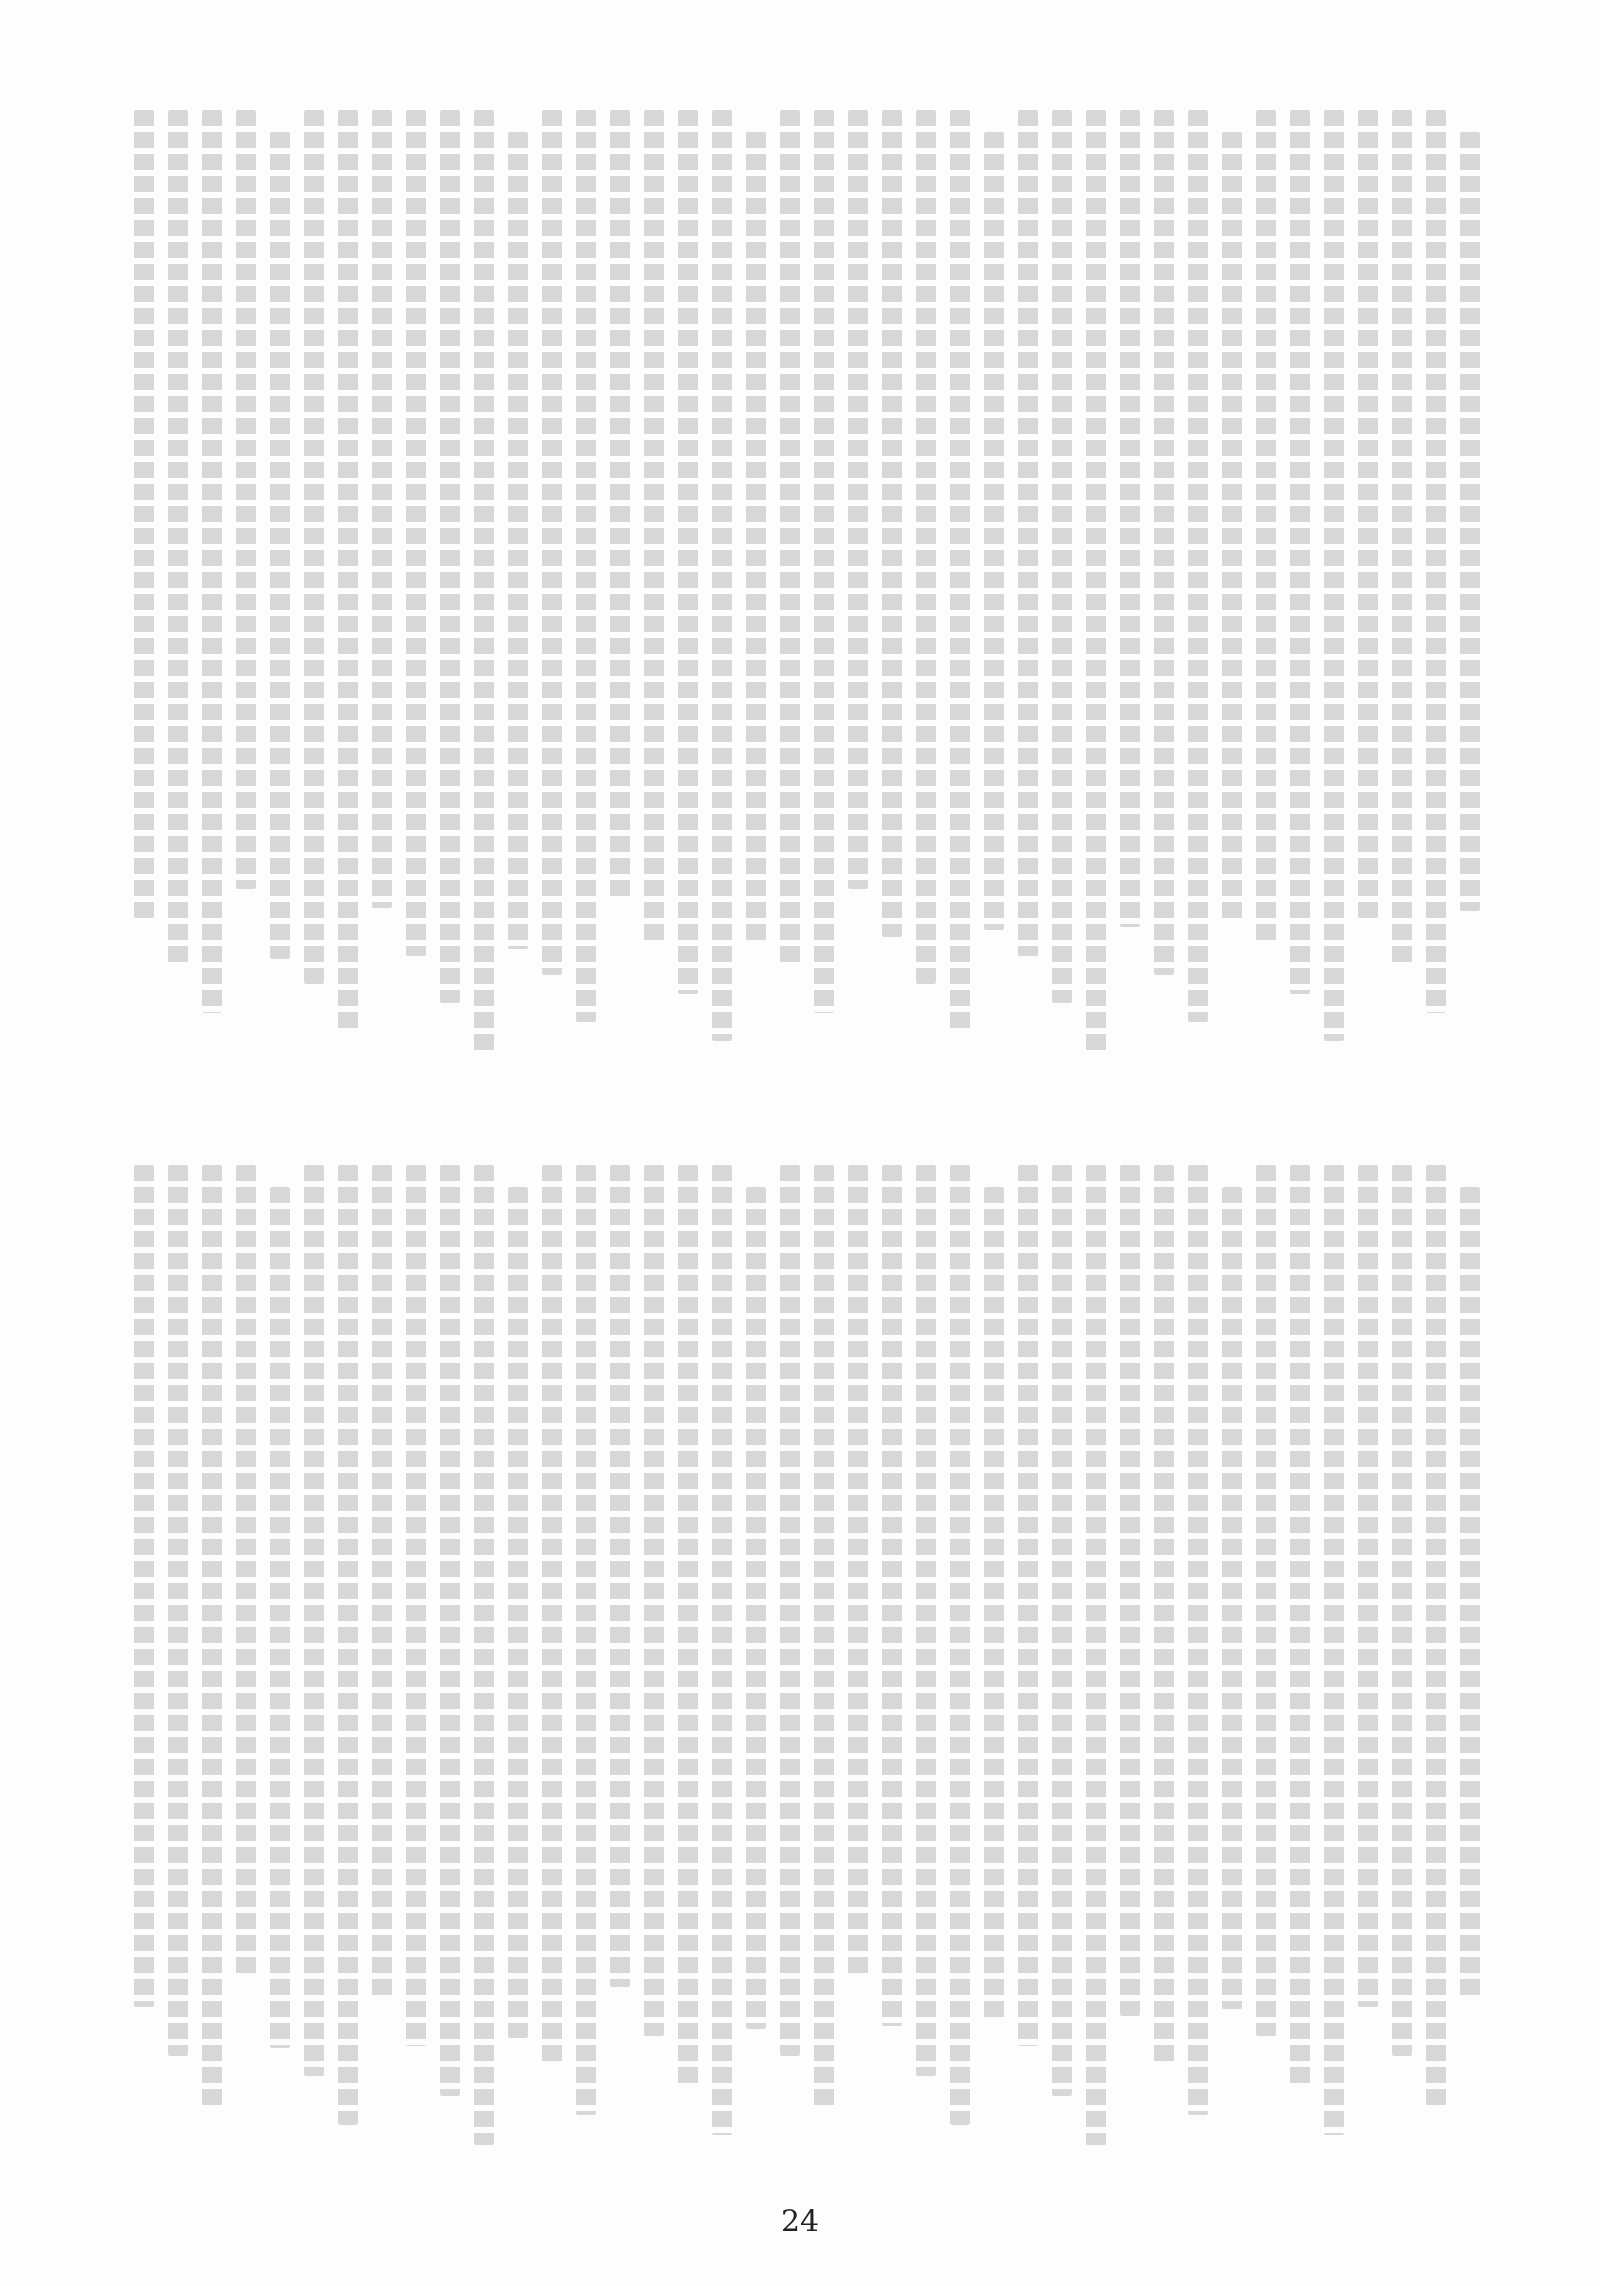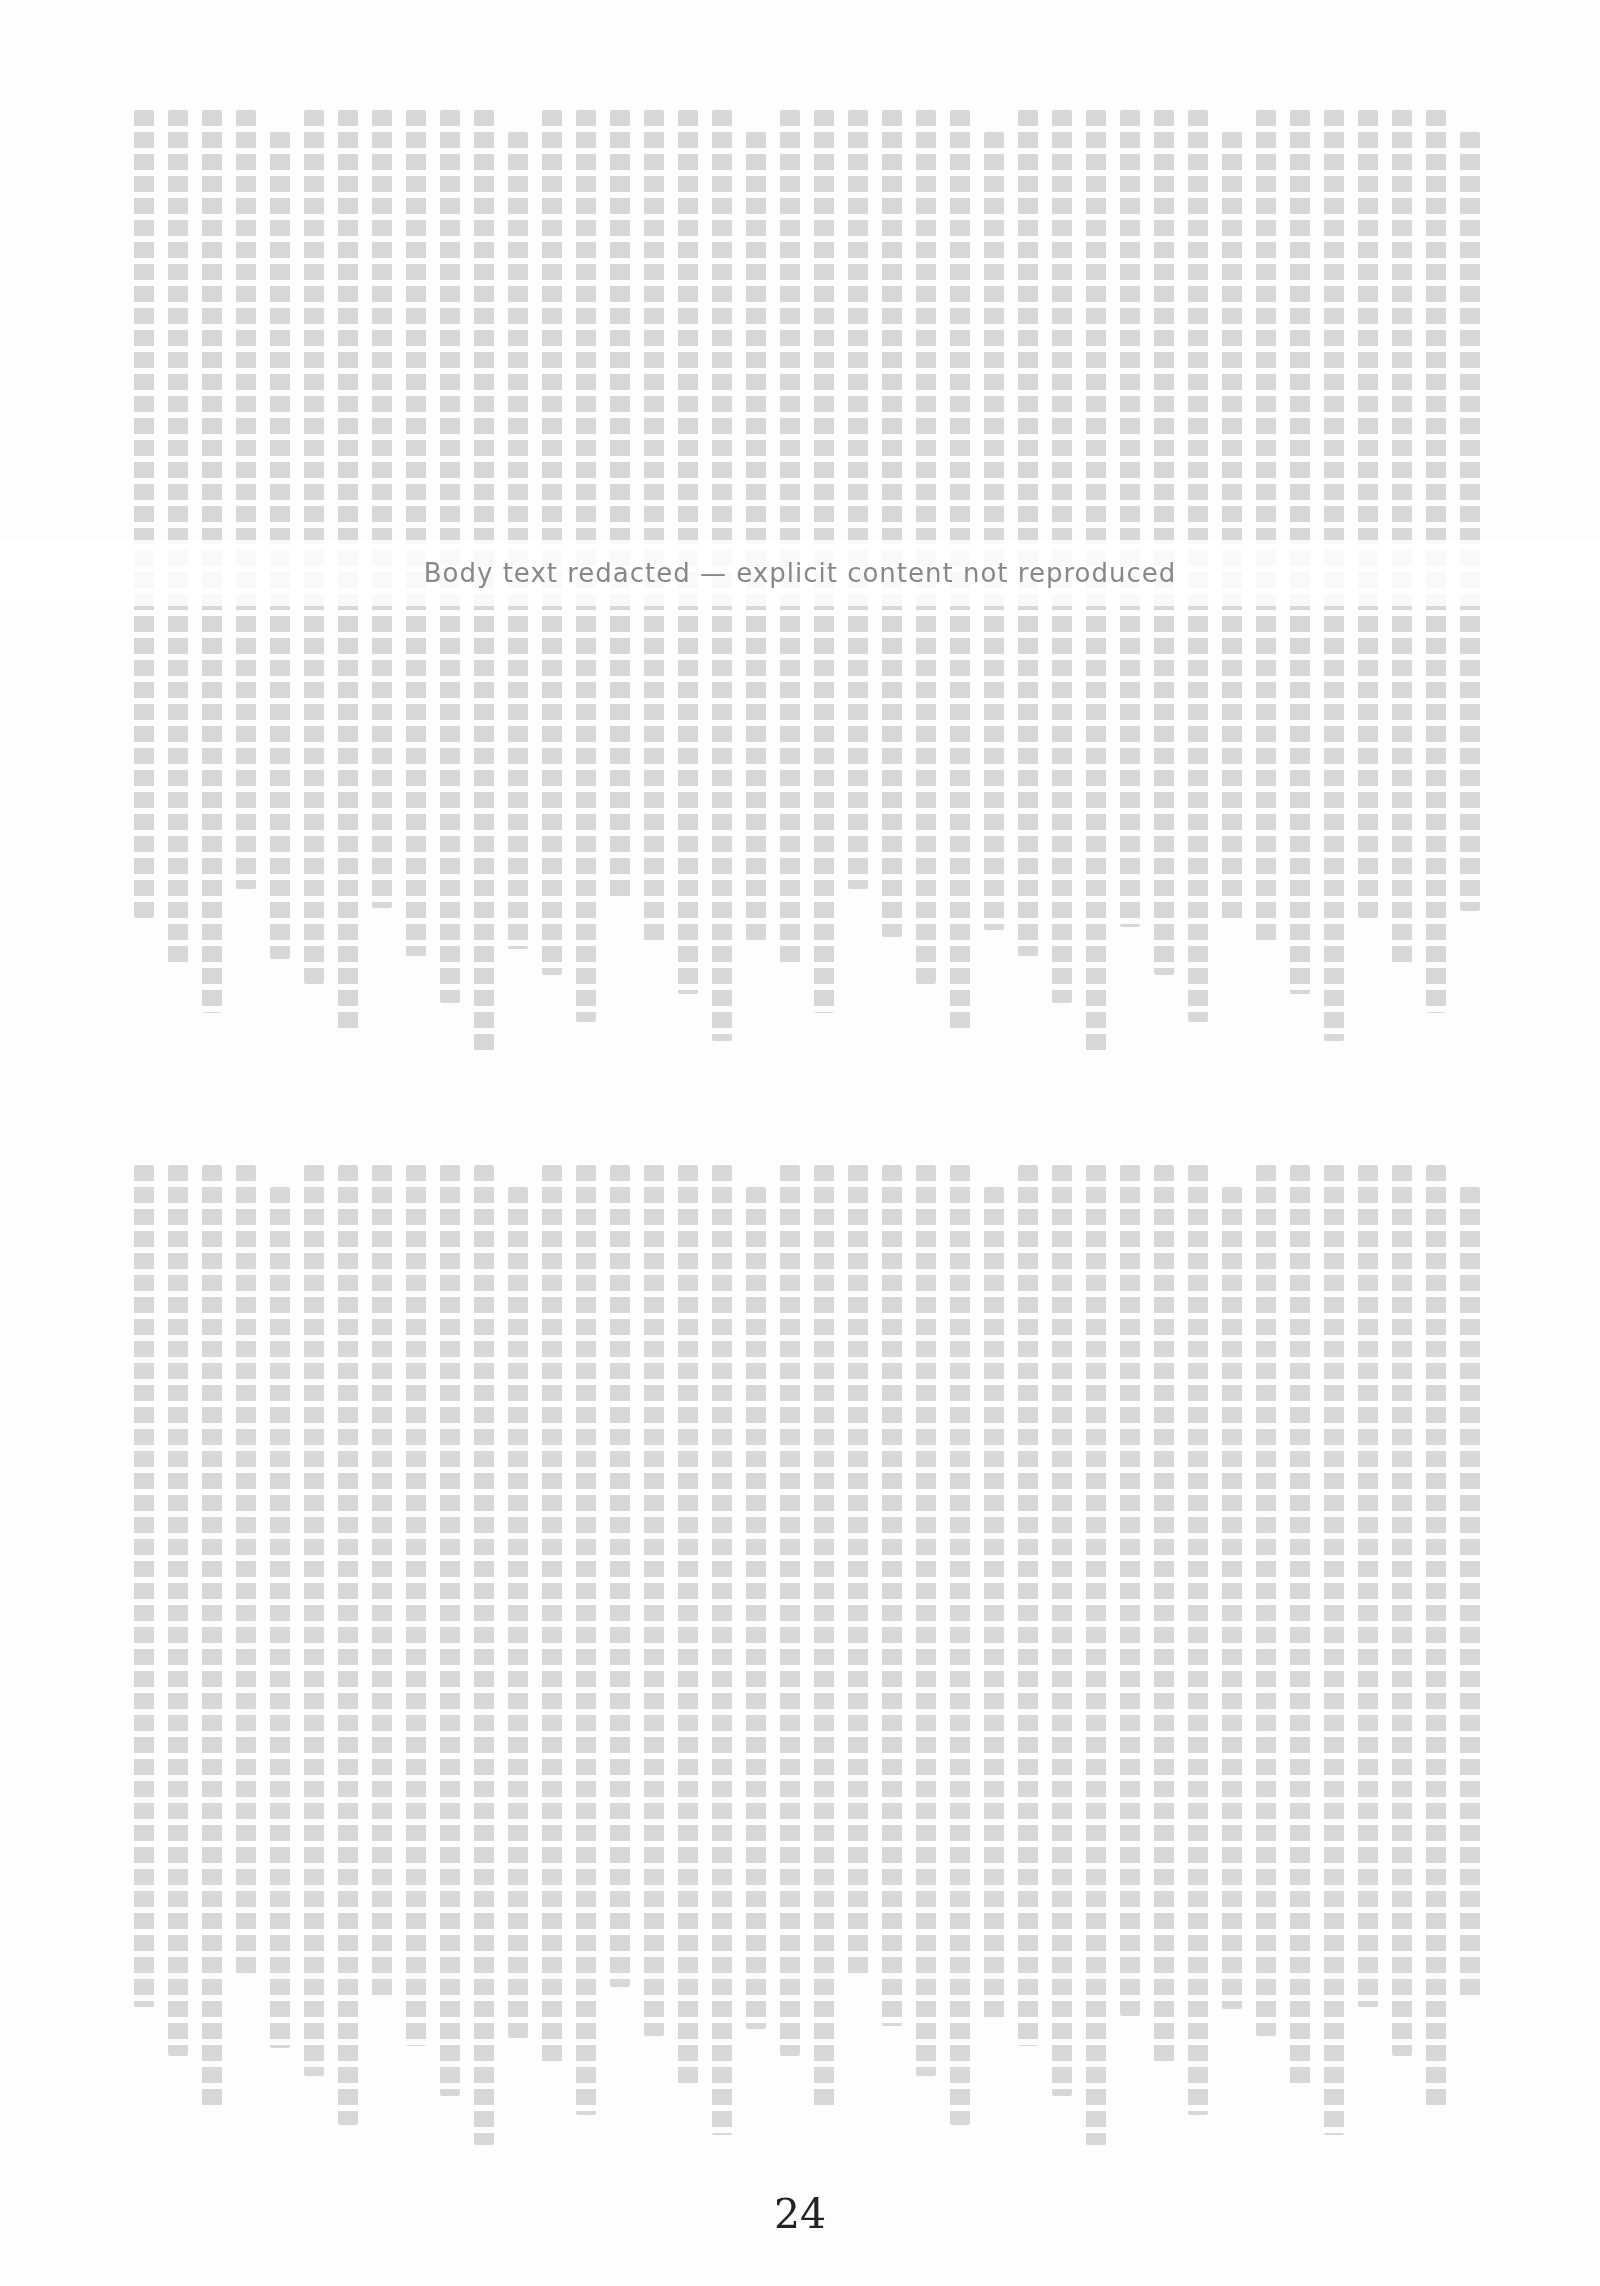--- a/index.html
+++ b/index.html
@@ -61,21 +61,21 @@
     background: rgba(255,255,255,0.85);
     padding: 18px 0;
   }
   .page-number {
     position: absolute;
     bottom: 48px;
     left: 0;
     right: 0;
     text-align: center;
     font-family: "DejaVu Serif", serif;
-    font-size: 41px;
+    font-size: 30px;
     color: #222;
   }
 </style>
 </head>
 <body>
 
 <div class="page">
 
   <div class="text-block top">
       <div class="text-column indent" style="height: 82%;"></div>
@@ -113,21 +113,20 @@
       <div class="text-column" style="height: 84%;"></div>
       <div class="text-column" style="height: 97%;"></div>
       <div class="text-column" style="height: 92%;"></div>
       <div class="text-column indent" style="height: 87%;"></div>
       <div class="text-column" style="height: 82%;"></div>
       <div class="text-column" style="height: 95%;"></div>
       <div class="text-column" style="height: 90%;"></div>
       <div class="text-column" style="height: 85%;"></div>
     </div>
 
-  <div class="redaction-note">Body text redacted — explicit content not reproduced</div>
 
   <div class="text-block bottom">
       <div class="text-column indent" style="height: 82%;"></div>
       <div class="text-column" style="height: 95%;"></div>
       <div class="text-column" style="height: 90%;"></div>
       <div class="text-column" style="height: 85%;"></div>
       <div class="text-column" style="height: 98%;"></div>
       <div class="text-column" style="height: 93%;"></div>
       <div class="text-column" style="height: 88%;"></div>
       <div class="text-column indent" style="height: 83%;"></div>

